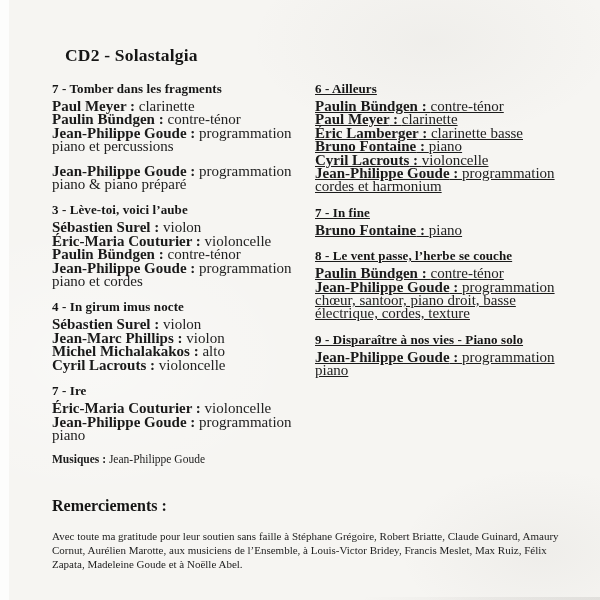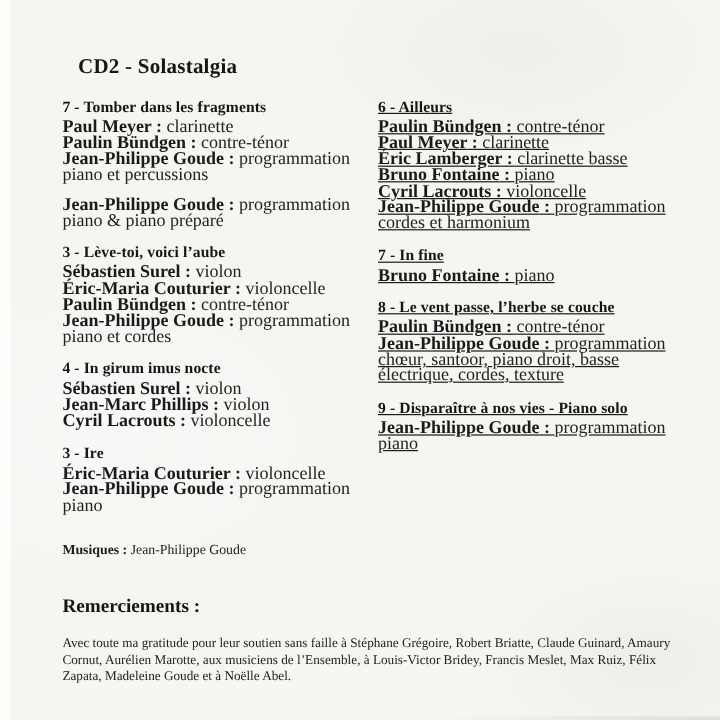--- a/index.html
+++ b/index.html
@@ -85,24 +85,25 @@
           <div class="track-heading">3 - Lève-toi, voici l’aube</div>
           <div class="credit-line"><span class="credit-name">Sébastien Surel</span><span class="credit-sep"> : </span><span class="credit-role">violon</span></div>
           <div class="credit-line"><span class="credit-name">Éric-Maria Couturier</span><span class="credit-sep"> : </span><span class="credit-role">violoncelle</span></div>
           <div class="credit-line"><span class="credit-name">Paulin Bündgen</span><span class="credit-sep"> : </span><span class="credit-role">contre-ténor</span></div>
           <div class="credit-line"><span class="credit-name">Jean-Philippe Goude</span><span class="credit-sep"> : </span><span class="credit-role">programmation piano et cordes</span></div>
         </div>
         <div class="track">
           <div class="track-heading">4 - In girum imus nocte</div>
           <div class="credit-line"><span class="credit-name">Sébastien Surel</span><span class="credit-sep"> : </span><span class="credit-role">violon</span></div>
           <div class="credit-line"><span class="credit-name">Jean-Marc Phillips</span><span class="credit-sep"> : </span><span class="credit-role">violon</span></div>
+          <div class="credit-line"><span class="credit-name">Michel Michalakakos</span><span class="credit-sep"> : </span><span class="credit-role">alto</span></div>
           <div class="credit-line"><span class="credit-name">Cyril Lacrouts</span><span class="credit-sep"> : </span><span class="credit-role">violoncelle</span></div>
         </div>
         <div class="track">
-          <div class="track-heading">3 - Ire</div>
+          <div class="track-heading">7 - Ire</div>
           <div class="credit-line"><span class="credit-name">Éric-Maria Couturier</span><span class="credit-sep"> : </span><span class="credit-role">violoncelle</span></div>
           <div class="credit-line"><span class="credit-name">Jean-Philippe Goude</span><span class="credit-sep"> : </span><span class="credit-role">programmation piano</span></div>
         </div>
       </div>
     <div class="col col-right" id="col-right">
         <div class="track">
           <div class="track-heading">6 - Ailleurs</div>
           <div class="credit-line"><span class="credit-name">Paulin Bündgen</span><span class="credit-sep"> : </span><span class="credit-role">contre-ténor</span></div>
           <div class="credit-line"><span class="credit-name">Paul Meyer</span><span class="credit-sep"> : </span><span class="credit-role">clarinette</span></div>
           <div class="credit-line"><span class="credit-name">Éric Lamberger</span><span class="credit-sep"> : </span><span class="credit-role">clarinette basse</span></div>

